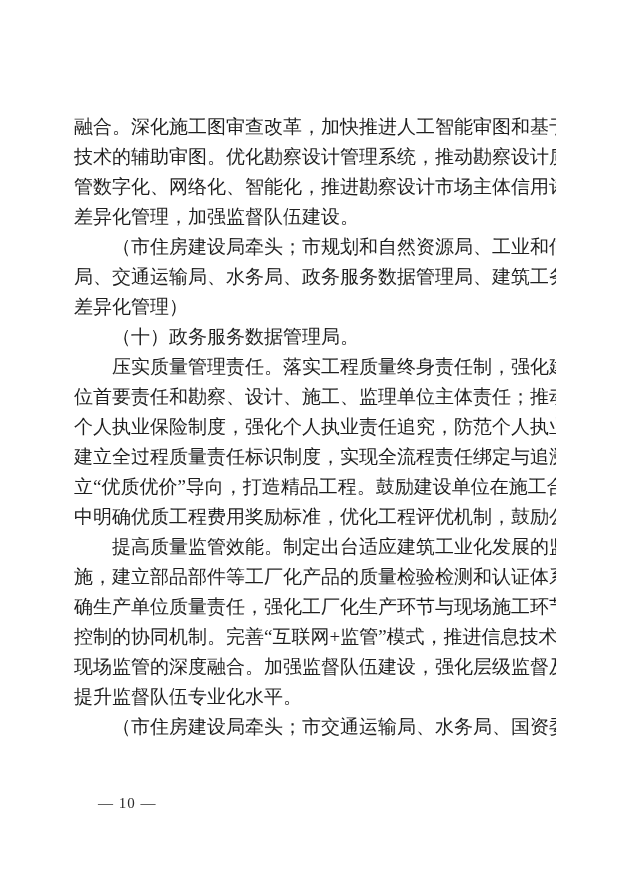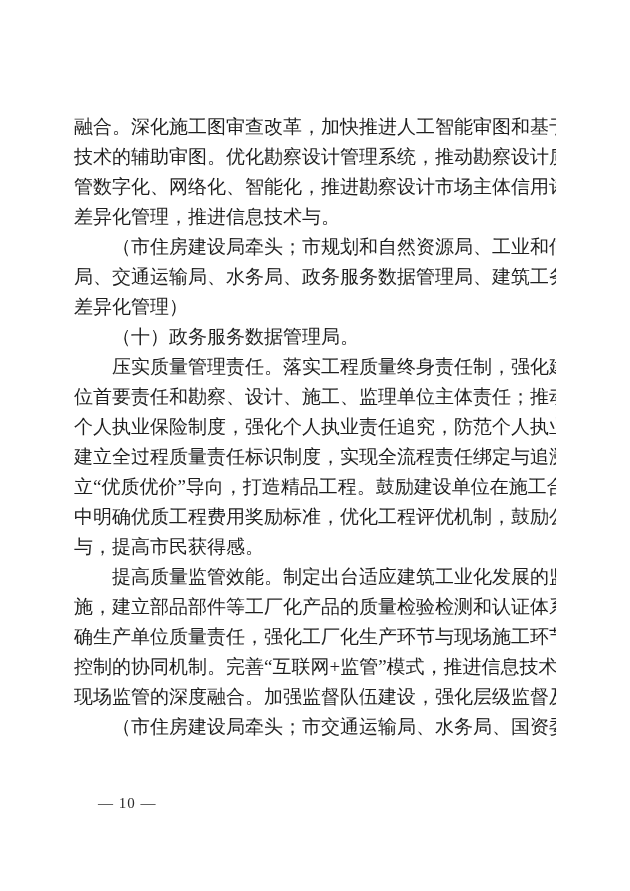--- a/index.html
+++ b/index.html
@@ -59,44 +59,44 @@
 </style>
 </head>
 <body>
 
 <div class="page">
   <div class="doc-body">
       <div class="paragraph">
         <div class="line">融合。深化施工图审查改革，加快推进人工智能审图和基于 BIM</div>
         <div class="line">技术的辅助审图。优化勘察设计管理系统，推动勘察设计质量监</div>
         <div class="line">管数字化、网络化、智能化，推进勘察设计市场主体信用评价的</div>
-        <div class="line line-end">差异化管理，推进信息技术与。</div>
+        <div class="line line-end">差异化管理，加强监督队伍建设。</div>
       </div>
       <div class="paragraph">
         <div class="line line-indent">（市住房建设局牵头；市规划和自然资源局、工业和信息化</div>
         <div class="line">局、交通运输局、水务局、政务服务数据管理局、建筑工务署按</div>
         <div class="line line-end">差异化管理）</div>
       </div>
       <div class="paragraph">
         <div class="line line-end line-indent">（十）政务服务数据管理局。</div>
       </div>
       <div class="paragraph">
         <div class="line line-indent">压实质量管理责任。落实工程质量终身责任制，强化建设单</div>
         <div class="line">位首要责任和勘察、设计、施工、监理单位主体责任；推动建立</div>
         <div class="line">个人执业保险制度，强化个人执业责任追究，防范个人执业风险。</div>
         <div class="line">建立全过程质量责任标识制度，实现全流程责任绑定与追溯。树</div>
         <div class="line">立“优质优价”导向，打造精品工程。鼓励建设单位在施工合同</div>
         <div class="line">中明确优质工程费用奖励标准，优化工程评优机制，鼓励公众参</div>
-        <div class="line line-end">与，提高市民获得感。</div>
       </div>
       <div class="paragraph">
         <div class="line line-indent">提高质量监管效能。制定出台适应建筑工业化发展的监管措</div>
         <div class="line">施，建立部品部件等工厂化产品的质量检验检测和认证体系，明</div>
         <div class="line">确生产单位质量责任，强化工厂化生产环节与现场施工环节质量</div>
         <div class="line">控制的协同机制。完善“互联网+监管”模式，推进信息技术与</div>
         <div class="line">现场监管的深度融合。加强监督队伍建设，强化层级监督及考核，</div>
+        <div class="line line-end">提升监督队伍专业化水平。</div>
       </div>
       <div class="paragraph">
         <div class="line line-indent">（市住房建设局牵头；市交通运输局、水务局、国资委、市</div>
       </div>
     </div>
   <div class="page-footer">— 10 —</div>
 </div>
 
 </body></html>

